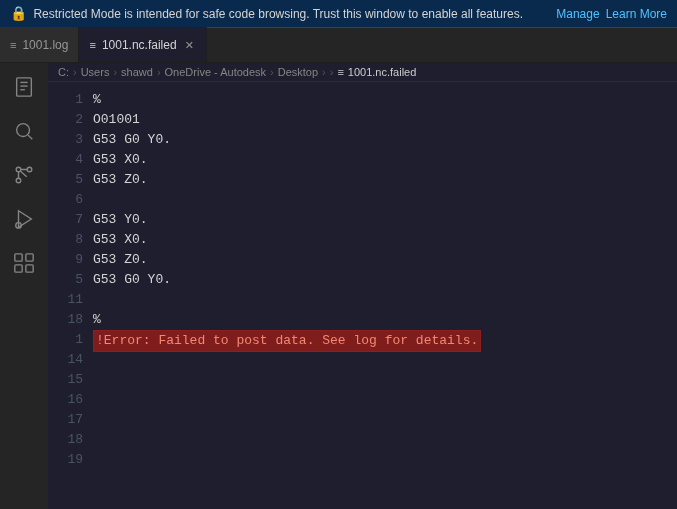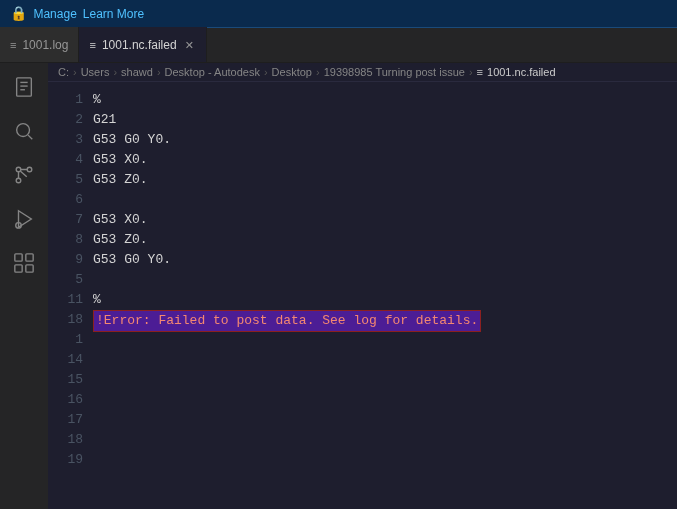--- a/index.html
+++ b/index.html
@@ -161,35 +161,36 @@
     .line-number { height: 20px; }
     .code-lines {
       flex: 1;
       padding: 8px 0;
       font-size: 13px;
       line-height: 20px;
       color: #d4d4d4;
     }
     .code-line { height: 20px; white-space: pre; }
     .error-line {
-      background: #4c1d95;
+      background: #7f1d1d;
       display: inline-block;
       padding: 0 2px;
       color: #f48771;
       border: 1px solid #8b2020;
     }
     .code-area::-webkit-scrollbar { width: 8px; }
     .code-area::-webkit-scrollbar-track { background: #1e1e2e; }
     .code-area::-webkit-scrollbar-thumb { background: #424242; }
   </style>
 </head>
 <body>
 
 <div class="banner">
   <span class="banner-icon">🔒</span>
+  <span class="banner-text">Restricted Mode is intended for safe code browsing. Trust this window to enable all features.</span>
   <a class="banner-link">Manage</a>
   <a class="banner-link">Learn More</a>
 </div>
 
 <div class="tab-bar">
   <div class="tab">
     <span class="tab-icon">≡</span>
     <span>1001.log</span>
   </div>
   <div class="tab active">
@@ -242,25 +243,24 @@
 
   <div class="main-content">
 
     <div class="breadcrumb">
       <span class="breadcrumb-item">C:</span>
       <span class="breadcrumb-sep">›</span>
       <span class="breadcrumb-item">Users</span>
       <span class="breadcrumb-sep">›</span>
       <span class="breadcrumb-item">shawd</span>
       <span class="breadcrumb-sep">›</span>
-      <span class="breadcrumb-item">Desktop - Autodesk</span>
+      <span class="breadcrumb-item">OneDrive - Autodesk</span>
       <span class="breadcrumb-sep">›</span>
       <span class="breadcrumb-item">Desktop</span>
       <span class="breadcrumb-sep">›</span>
-      <span class="breadcrumb-item">19398985 Turning post issue</span>
       <span class="breadcrumb-sep">›</span>
       <span class="breadcrumb-file">
         <span>≡</span>
         <span>1001.nc.failed</span>
       </span>
     </div>
 
     <div class="code-area">
       <div class="line-numbers" id="line-numbers">
           <div class="line-number">1</div>
@@ -278,25 +278,26 @@
           <div class="line-number">1</div>
           <div class="line-number">14</div>
           <div class="line-number">15</div>
           <div class="line-number">16</div>
           <div class="line-number">17</div>
           <div class="line-number">18</div>
           <div class="line-number">19</div>
         </div>
       <div class="code-lines" id="code-lines">
           <div class="code-line">%</div>
-          <div class="code-line">G21</div>
+          <div class="code-line">O01001</div>
           <div class="code-line">G53 G0 Y0.</div>
           <div class="code-line">G53 X0.</div>
           <div class="code-line">G53 Z0.</div>
           <div class="code-line"></div>
+          <div class="code-line">G53 Y0.</div>
           <div class="code-line">G53 X0.</div>
           <div class="code-line">G53 Z0.</div>
           <div class="code-line">G53 G0 Y0.</div>
           <div class="code-line"></div>
           <div class="code-line">%</div>
           <div class="code-line"><span class="error-line">!Error: Failed to post data. See log for details.</span></div>
           <div class="code-line"></div>
         </div>
     </div>
 

